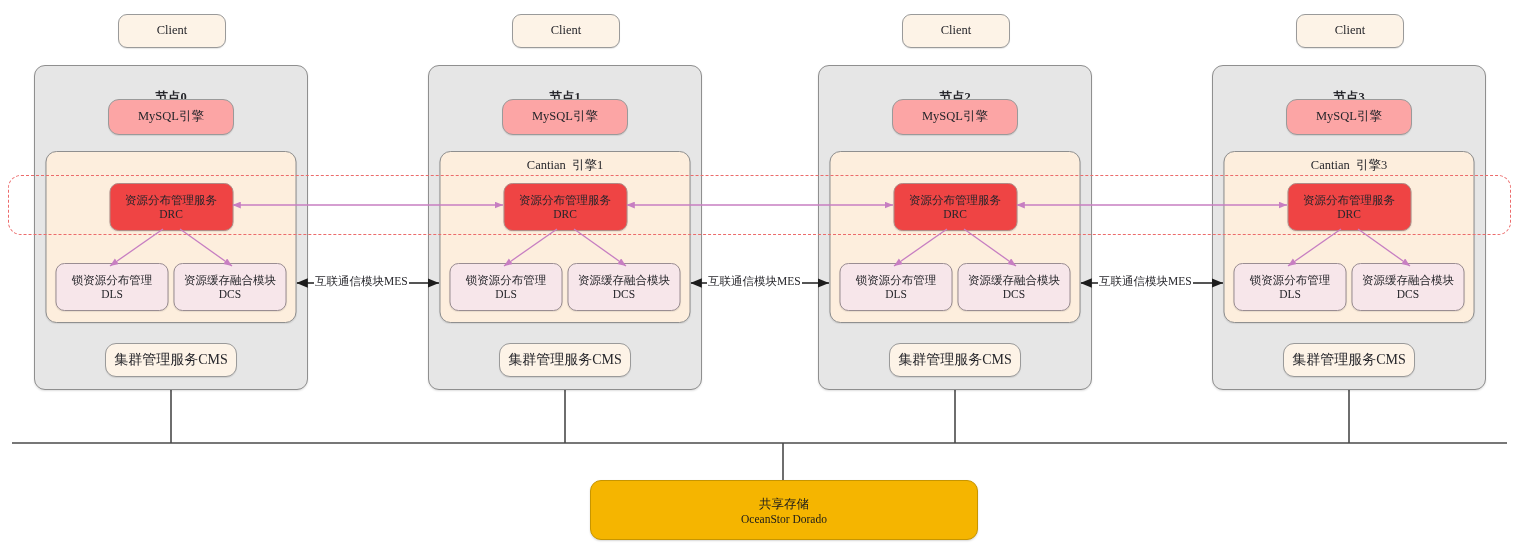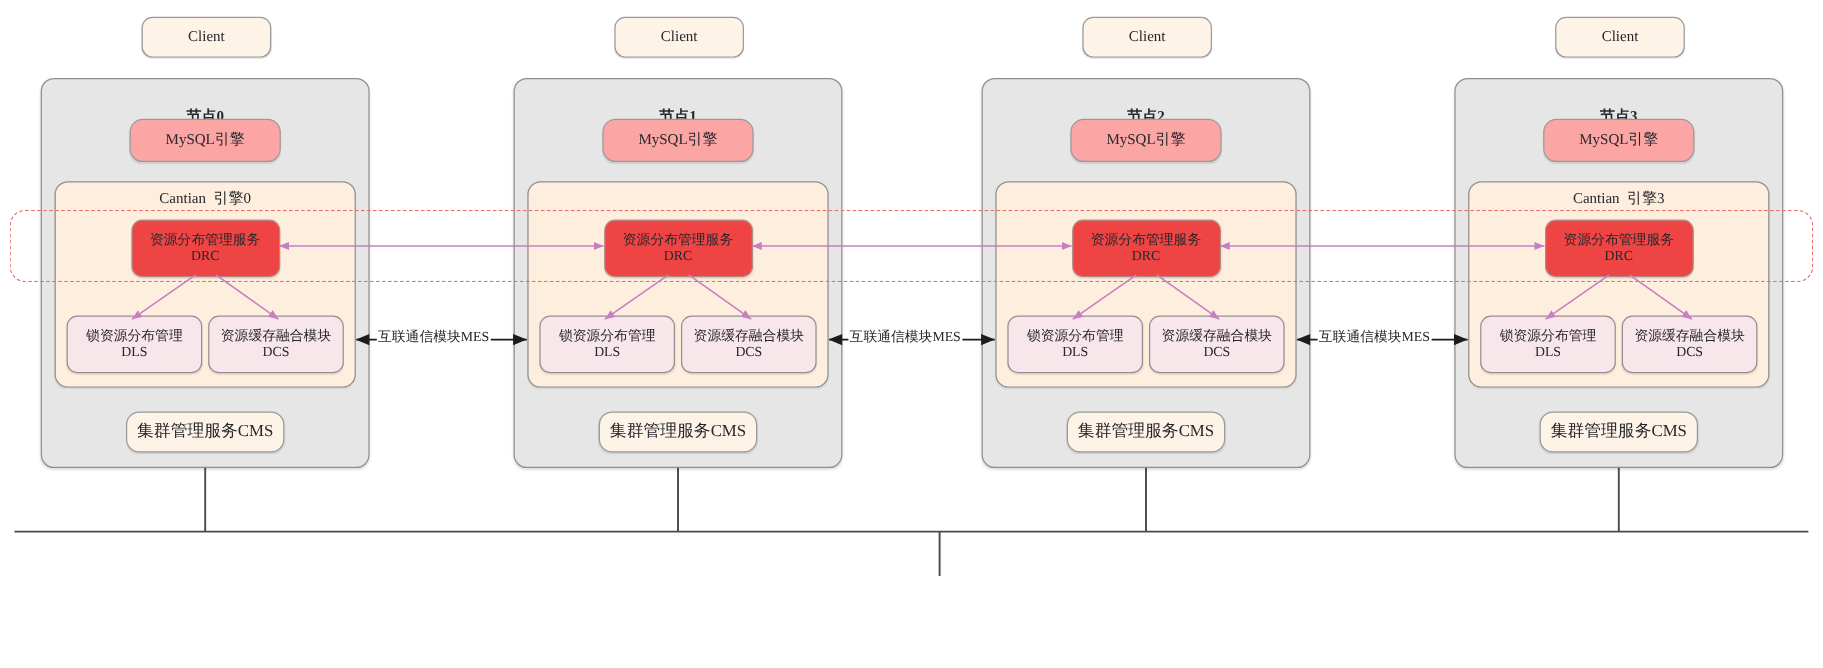--- a/index.html
+++ b/index.html
@@ -218,41 +218,41 @@
 
   <div class="box client" style="left:118px;top:14px;">Client</div>
   <div class="box client" style="left:512px;top:14px;">Client</div>
   <div class="box client" style="left:902px;top:14px;">Client</div>
   <div class="box client" style="left:1296px;top:14px;">Client</div>
 
   <div class="box node" style="left:34px;top:65px;">
     <div class="node-title">节点0</div>
     <div class="mysql">MySQL引擎</div>
     <div class="cantian">
-      <div class="cantian-title">Cantian  引擎0</div>
       <div class="drc">
         <span>资源分布管理服务</span>
         <span>DRC</span>
       </div>
       <div class="leafbox dls">
         <span>锁资源分布管理</span>
         <span>DLS</span>
       </div>
       <div class="leafbox dcs">
         <span>资源缓存融合模块</span>
         <span>DCS</span>
       </div>
     </div>
     <div class="cms">集群管理服务CMS</div>
   </div>
 
   <div class="box node" style="left:428px;top:65px;">
     <div class="node-title">节点1</div>
     <div class="mysql">MySQL引擎</div>
     <div class="cantian">
+      <div class="cantian-title">Cantian  引擎1</div>
       <div class="drc">
         <span>资源分布管理服务</span>
         <span>DRC</span>
       </div>
       <div class="leafbox dls">
         <span>锁资源分布管理</span>
         <span>DLS</span>
       </div>
       <div class="leafbox dcs">
         <span>资源缓存融合模块</span>
@@ -331,14 +331,18 @@
       <line x1="297" y1="283" x2="439" y2="283" marker-start="url(#ah-dark-rev)" marker-end="url(#ah-dark)"></line>
       <line x1="691" y1="283" x2="829" y2="283" marker-start="url(#ah-dark-rev)" marker-end="url(#ah-dark)"></line>
       <line x1="1081" y1="283" x2="1223" y2="283" marker-start="url(#ah-dark-rev)" marker-end="url(#ah-dark)"></line>
     </g>
   </svg>
 
   <div class="mes-label" style="left:314px;top:276px;">互联通信模块MES</div>
   <div class="mes-label" style="left:707px;top:276px;">互联通信模块MES</div>
   <div class="mes-label" style="left:1098px;top:276px;">互联通信模块MES</div>
 
+  <div class="storage" style="left:590px;top:480px;">
+    <span class="l1">共享存储</span>
+    <span class="l2">OceanStor Dorado</span>
+  </div>
 
 </div>
 
 </body></html>

